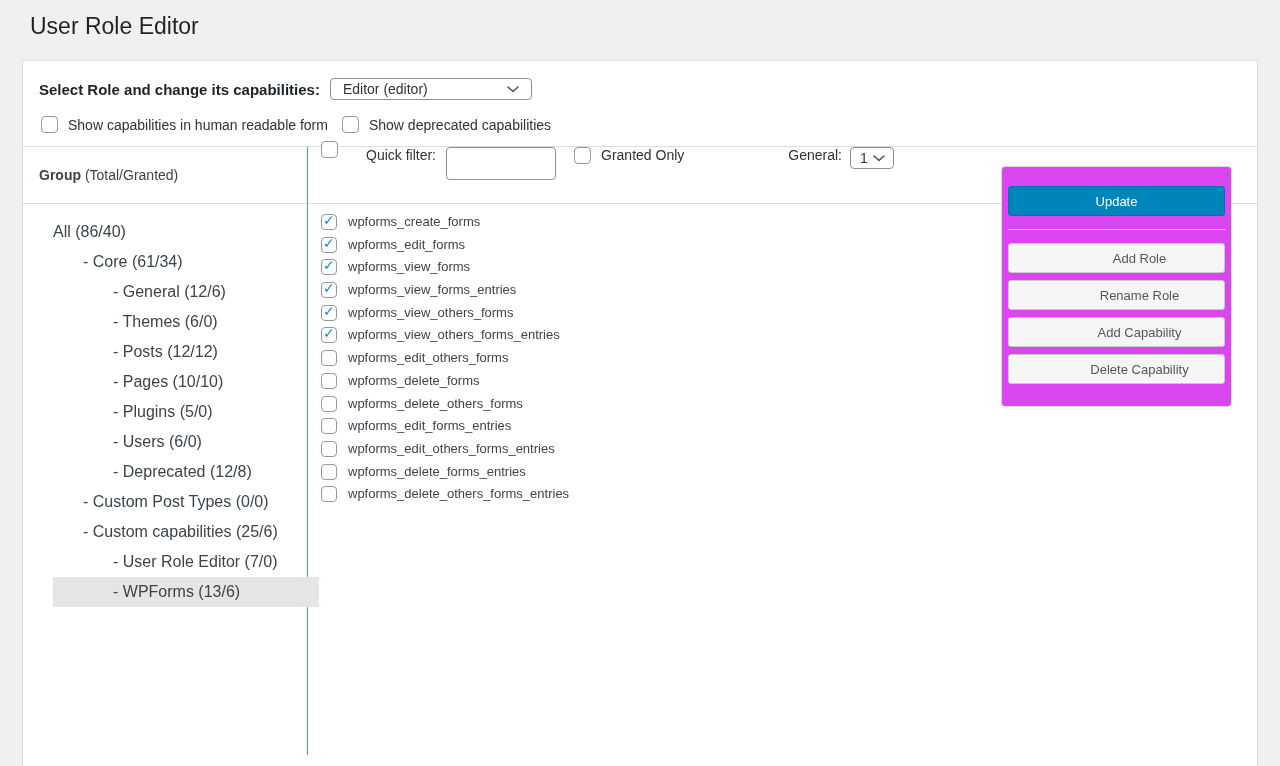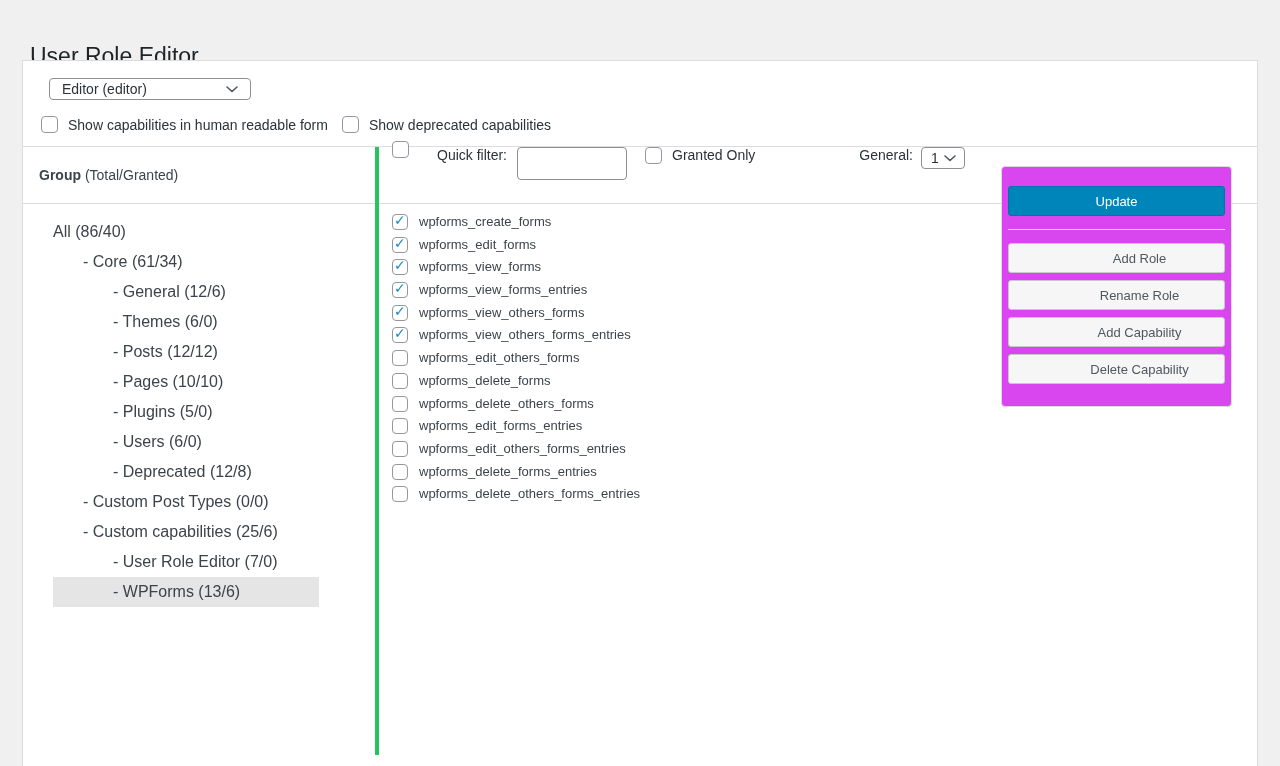--- a/index.html
+++ b/index.html
@@ -1,20 +1,20 @@
 <!DOCTYPE html>
 <html><head>
 <meta charset="utf-8">
 <style>
   * { margin:0; padding:0; box-sizing:border-box; }
   html,body { width:1280px; height:766px; overflow:hidden;
     font-family:"Liberation Sans","DejaVu Sans",sans-serif;
     background:#f0f0f1; color:#1d2327; }
 
-  .page-title { position:absolute; left:30px; top:43px; font-size:23px;
+  .page-title { position:absolute; left:30px; top:13px; font-size:23px;
     font-weight:400; color:#1d2327; }
 
   .panel { position:absolute; left:22px; top:60px; width:1236px; height:720px;
     background:#fff; border:1px solid #dcdcde; }
 
   
   .role-row { display:flex; align-items:center; padding:17px 16px 0 16px; }
   .role-label { font-size:15px; font-weight:700; color:#1d2327; }
   .select { display:inline-flex; align-items:center; justify-content:space-between;
     background:#fff; border:1px solid #8c8f94; border-radius:4px; height:22px;
@@ -28,21 +28,21 @@
   .option-label { font-size:14px; color:#2c3338; }
 
   
   .cb { width:17px; height:17px; flex:none; background:#fff;
     border:1px solid #9398a0; border-radius:4px; position:relative; cursor:pointer; }
   .cb.checked::after { content:"\2713"; position:absolute; left:1px; top:-3px;
     font-size:15px; font-weight:700; color:#1e8cbe; }
 
   
   .main { display:flex; border-top:1px solid #dcdcde; height:609px; }
-  .left-col { width:356px; flex:none; border-right:4px solid #22c55e; }
+  .left-col { width:285px; flex:none; border-right:1px solid #22c55e; }
   .group-header { height:57px; padding:20px 0 0 16px; font-size:14px; color:#3c434a;
     border-bottom:1px solid #dcdcde; }
   .group-header b { font-weight:700; }
   .tree { padding-top:13px; }
   .tree-item { margin-left:30px; width:266px; height:30px; line-height:30px;
     font-size:16px; color:#3c434a; cursor:pointer; white-space:nowrap; }
   .tree-item.lvl1 { padding-left:30px; }
   .tree-item.lvl2 { padding-left:60px; }
   .tree-item.selected { background:#e5e5e5; }
 
@@ -78,20 +78,21 @@
   .btn-secondary:last-child { margin-bottom:0; }
 </style>
 </head>
 <body>
 
 <h1 class="page-title">User Role Editor</h1>
 
 <div class="panel">
 
   <div class="role-row">
+    <span class="role-label">Select Role and change its capabilities:</span>
     <div class="select role-select">
       <span>Editor (editor)</span>
       <span class="chev">
         <svg viewBox="0 0 16 16" width="16" height="16">
             <path d="M3 6l5 4.5L13 6" fill="none" stroke="#50575e" stroke-width="1.6" stroke-linecap="round" stroke-linejoin="round"></path>
           </svg>
       </span>
     </div>
   </div>
 

